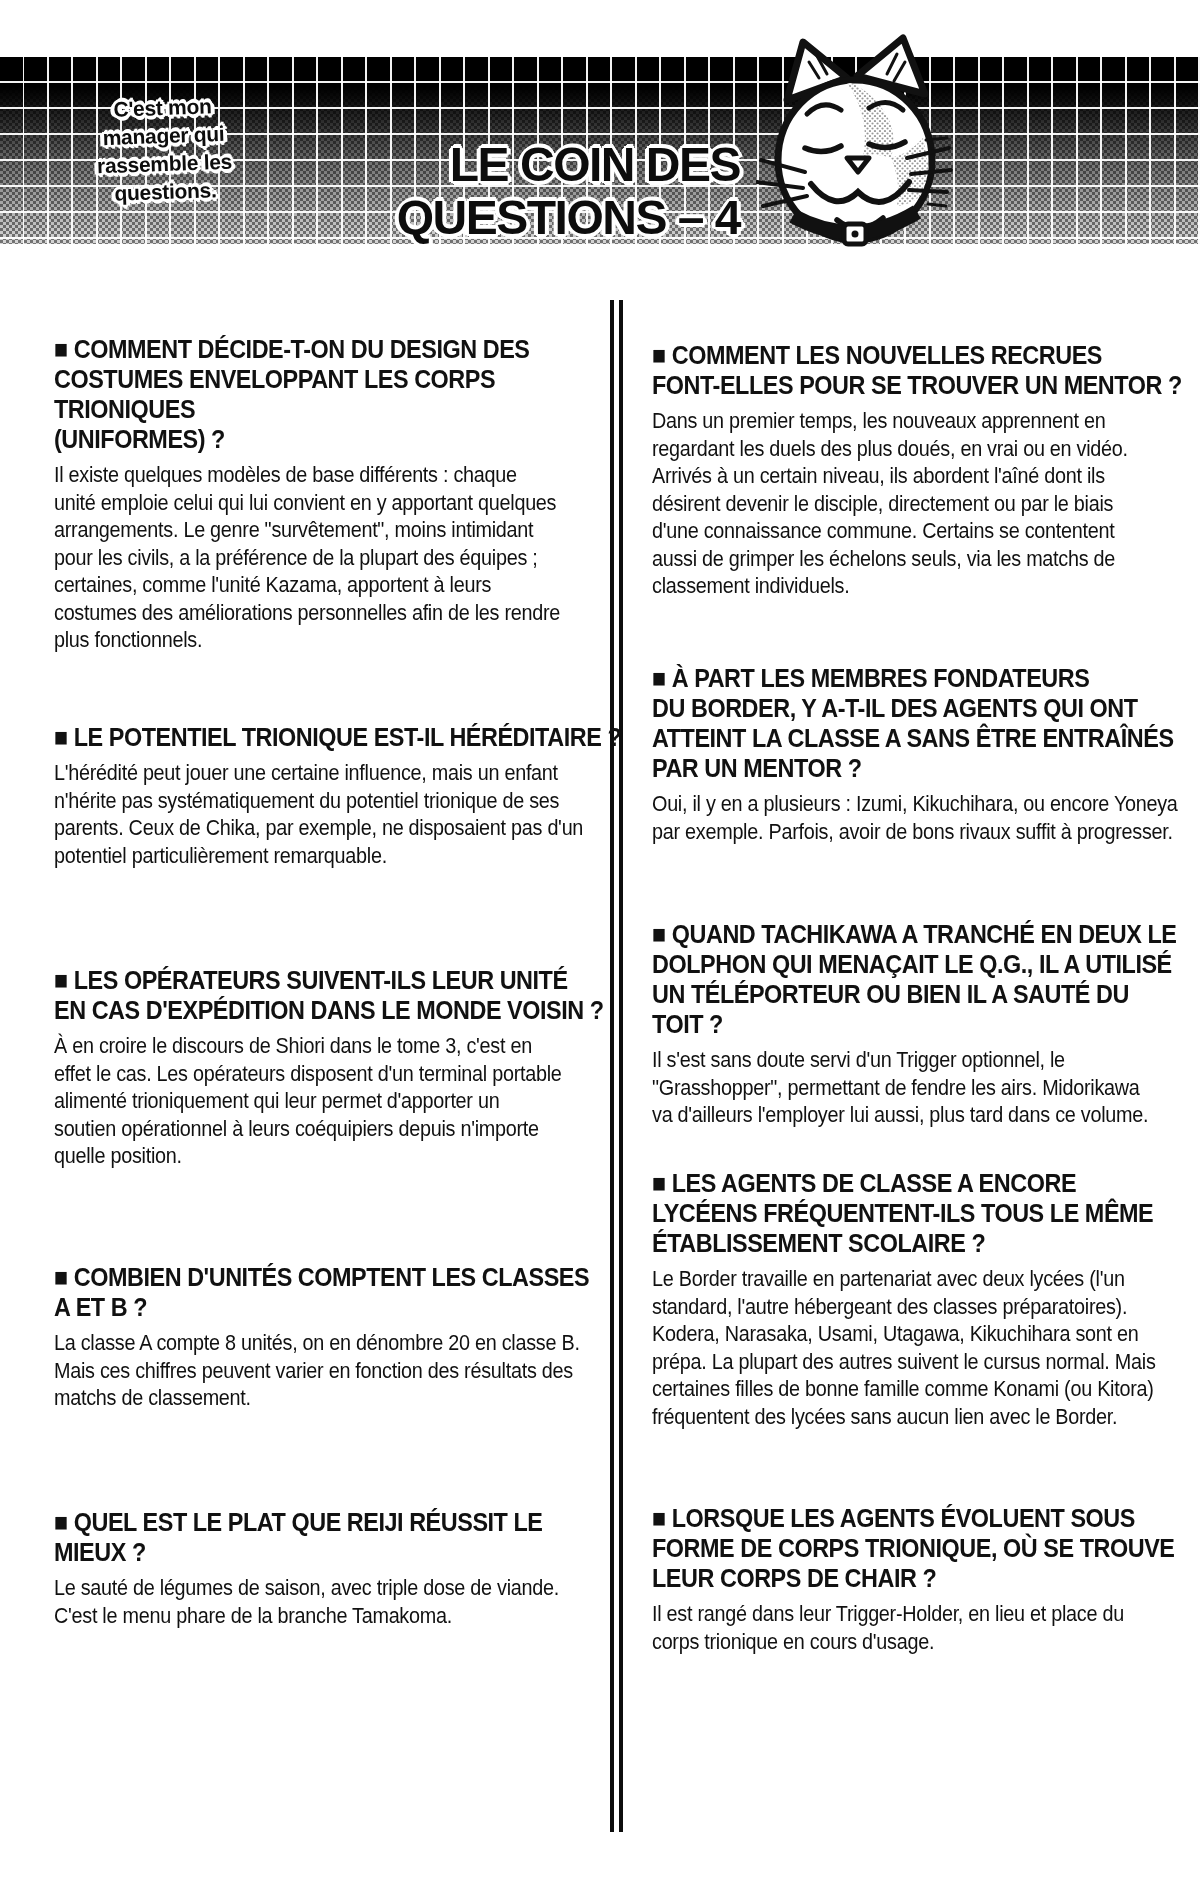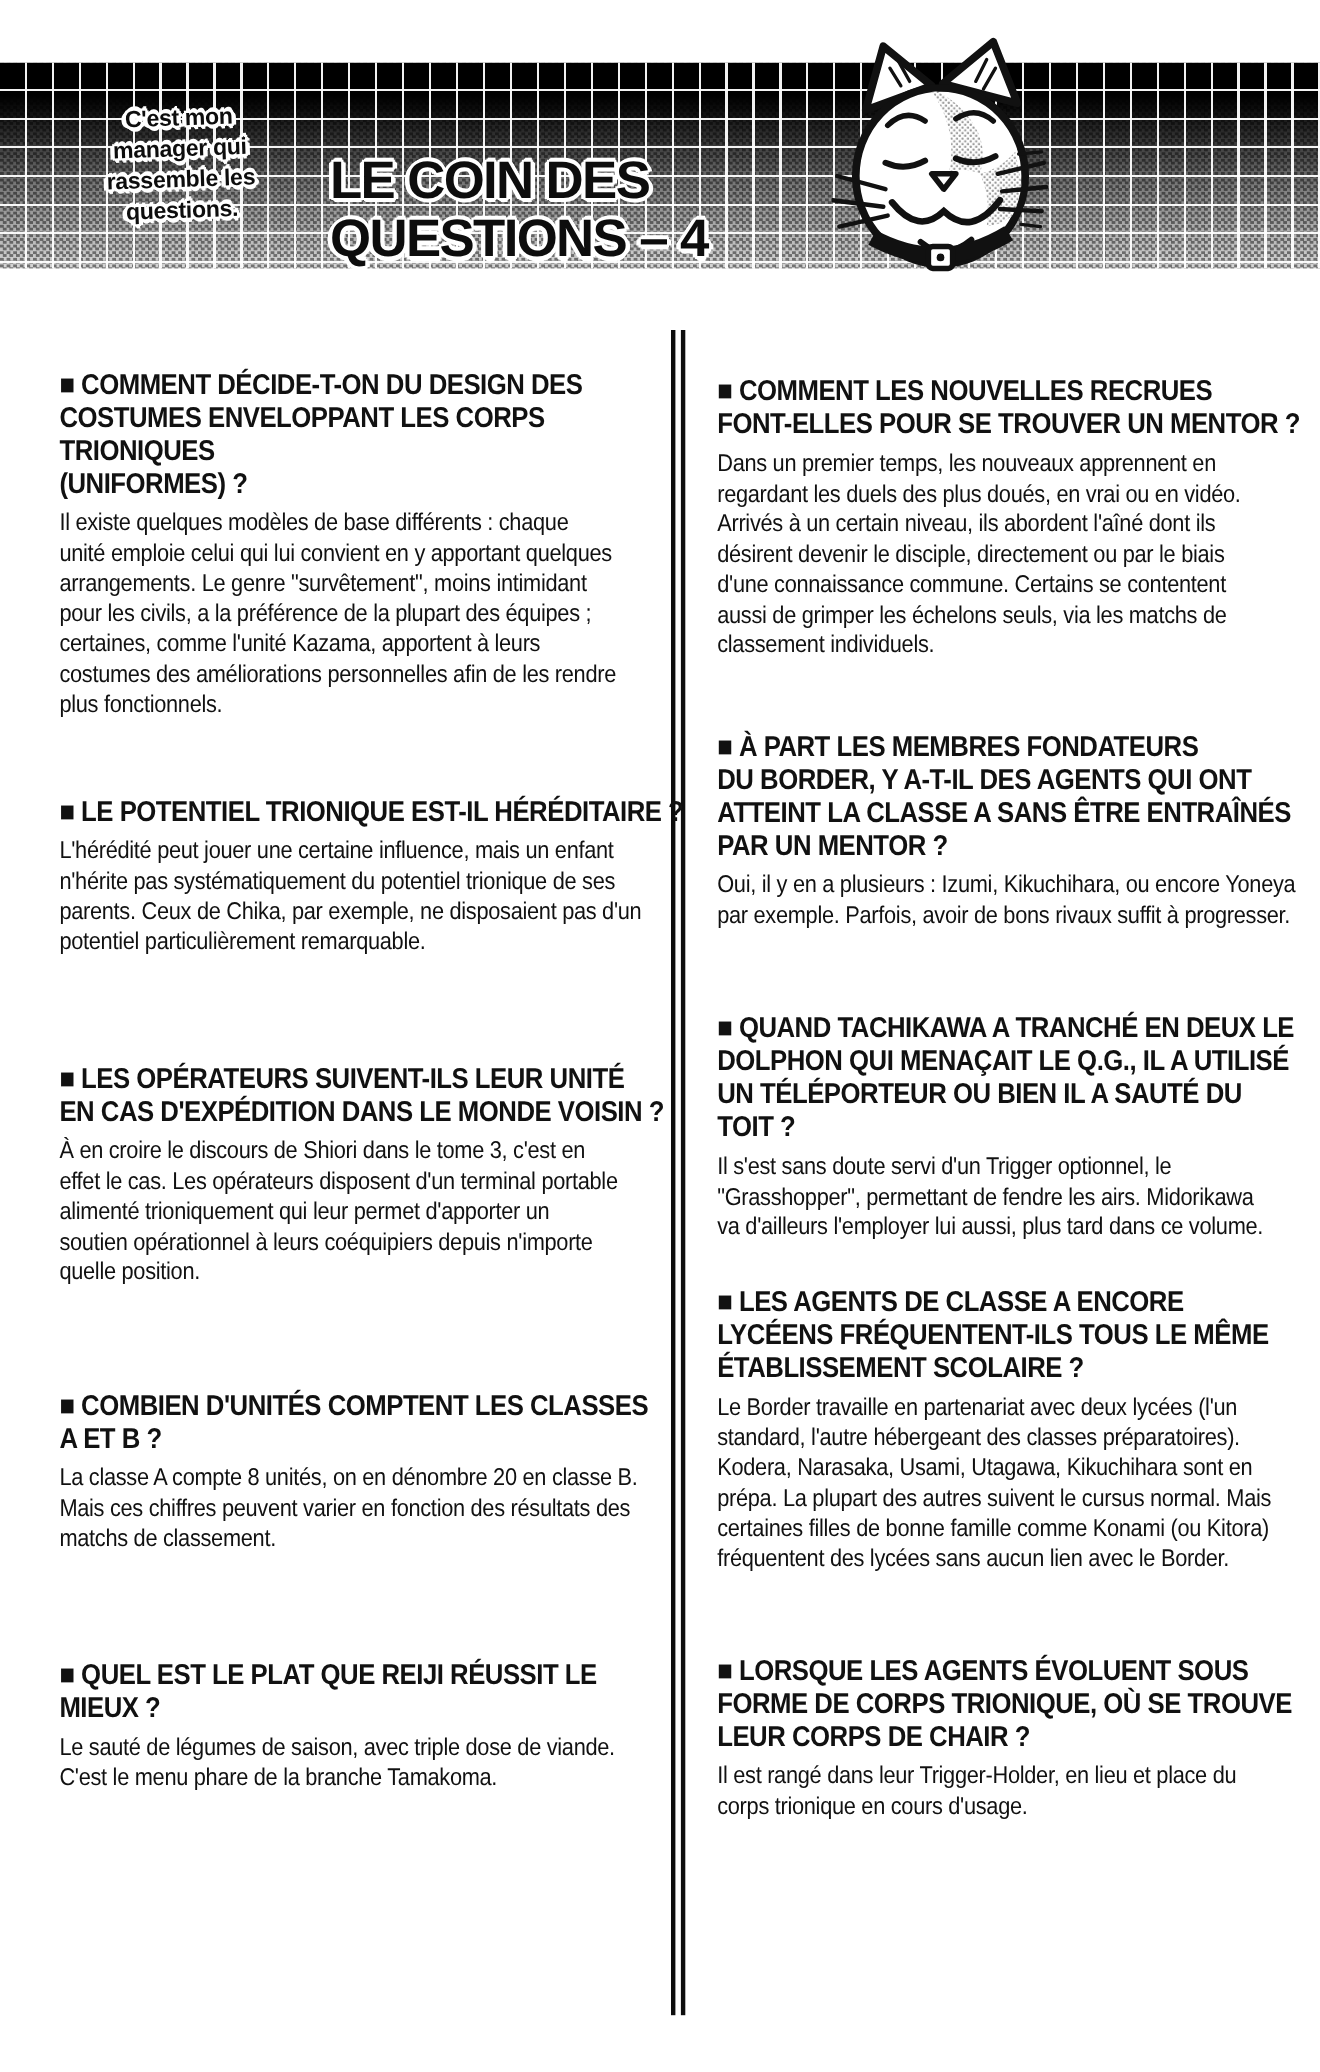--- a/index.html
+++ b/index.html
@@ -23,21 +23,21 @@
       -2px -2px 0 #fff, 2px -2px 0 #fff, -2px 2px 0 #fff, 2px 2px 0 #fff,
       -4px 1px 0 #fff, 4px 1px 0 #fff, 1px -4px 0 #fff, 1px 4px 0 #fff;
   }
   .bubble{
     position:absolute;left:64px;top:94px;width:200px;
     text-align:center;font-weight:700;font-size:21px;line-height:28px;letter-spacing:-.3px;
     transform:rotate(-2deg);white-space:pre-line;z-index:3;
   }
   .page-title{
     position:absolute;left:300px;top:106px;width:440px;
-    text-align:left;font-weight:800;font-size:48px;line-height:53px;letter-spacing:-1.5px;
+    text-align:right;font-weight:800;font-size:48px;line-height:53px;letter-spacing:-1.5px;
     white-space:pre-line;z-index:3;
   }
   .cat{position:absolute;left:756px;top:32px;width:198px;height:218px;z-index:4;}
 
   
   .divider{
     position:absolute;left:610px;top:300px;height:1532px;width:5px;
     border-left:4px solid #0d0d0d;border-right:4px solid #0d0d0d;
   }
   .qa{position:absolute;width:640px;transform:scaleX(.9);transform-origin:0 0;}

